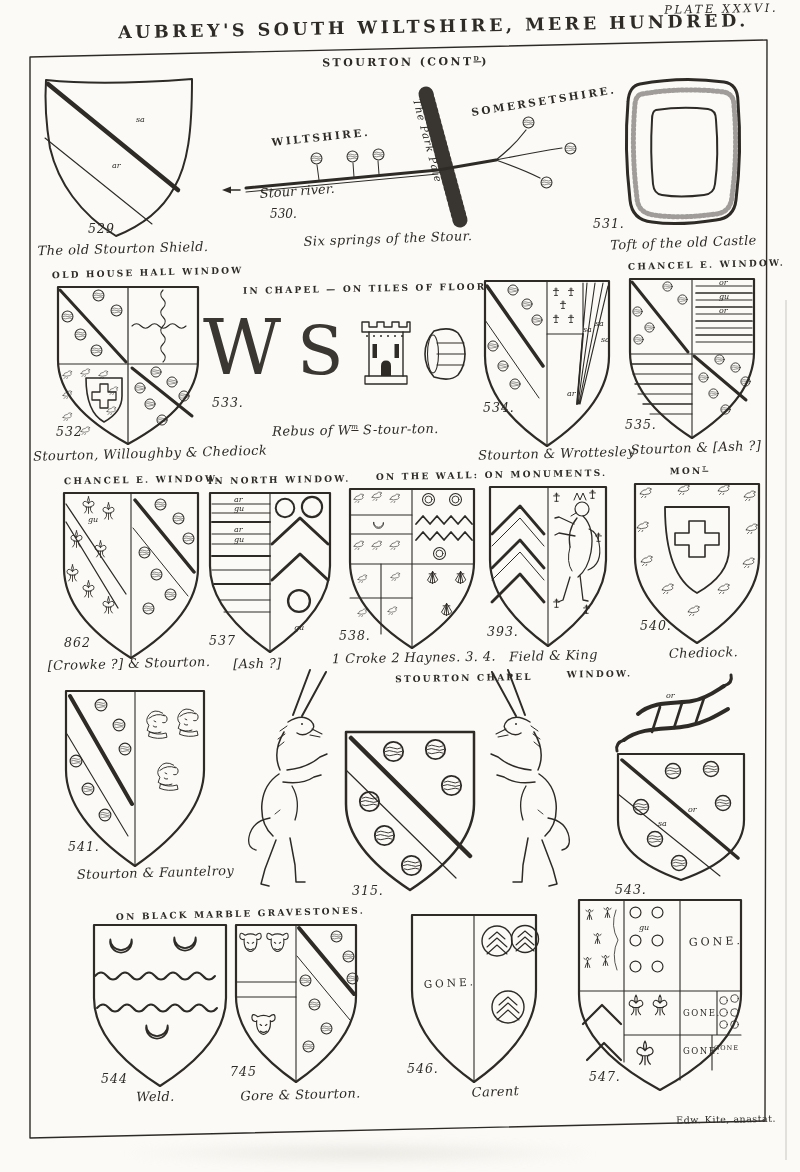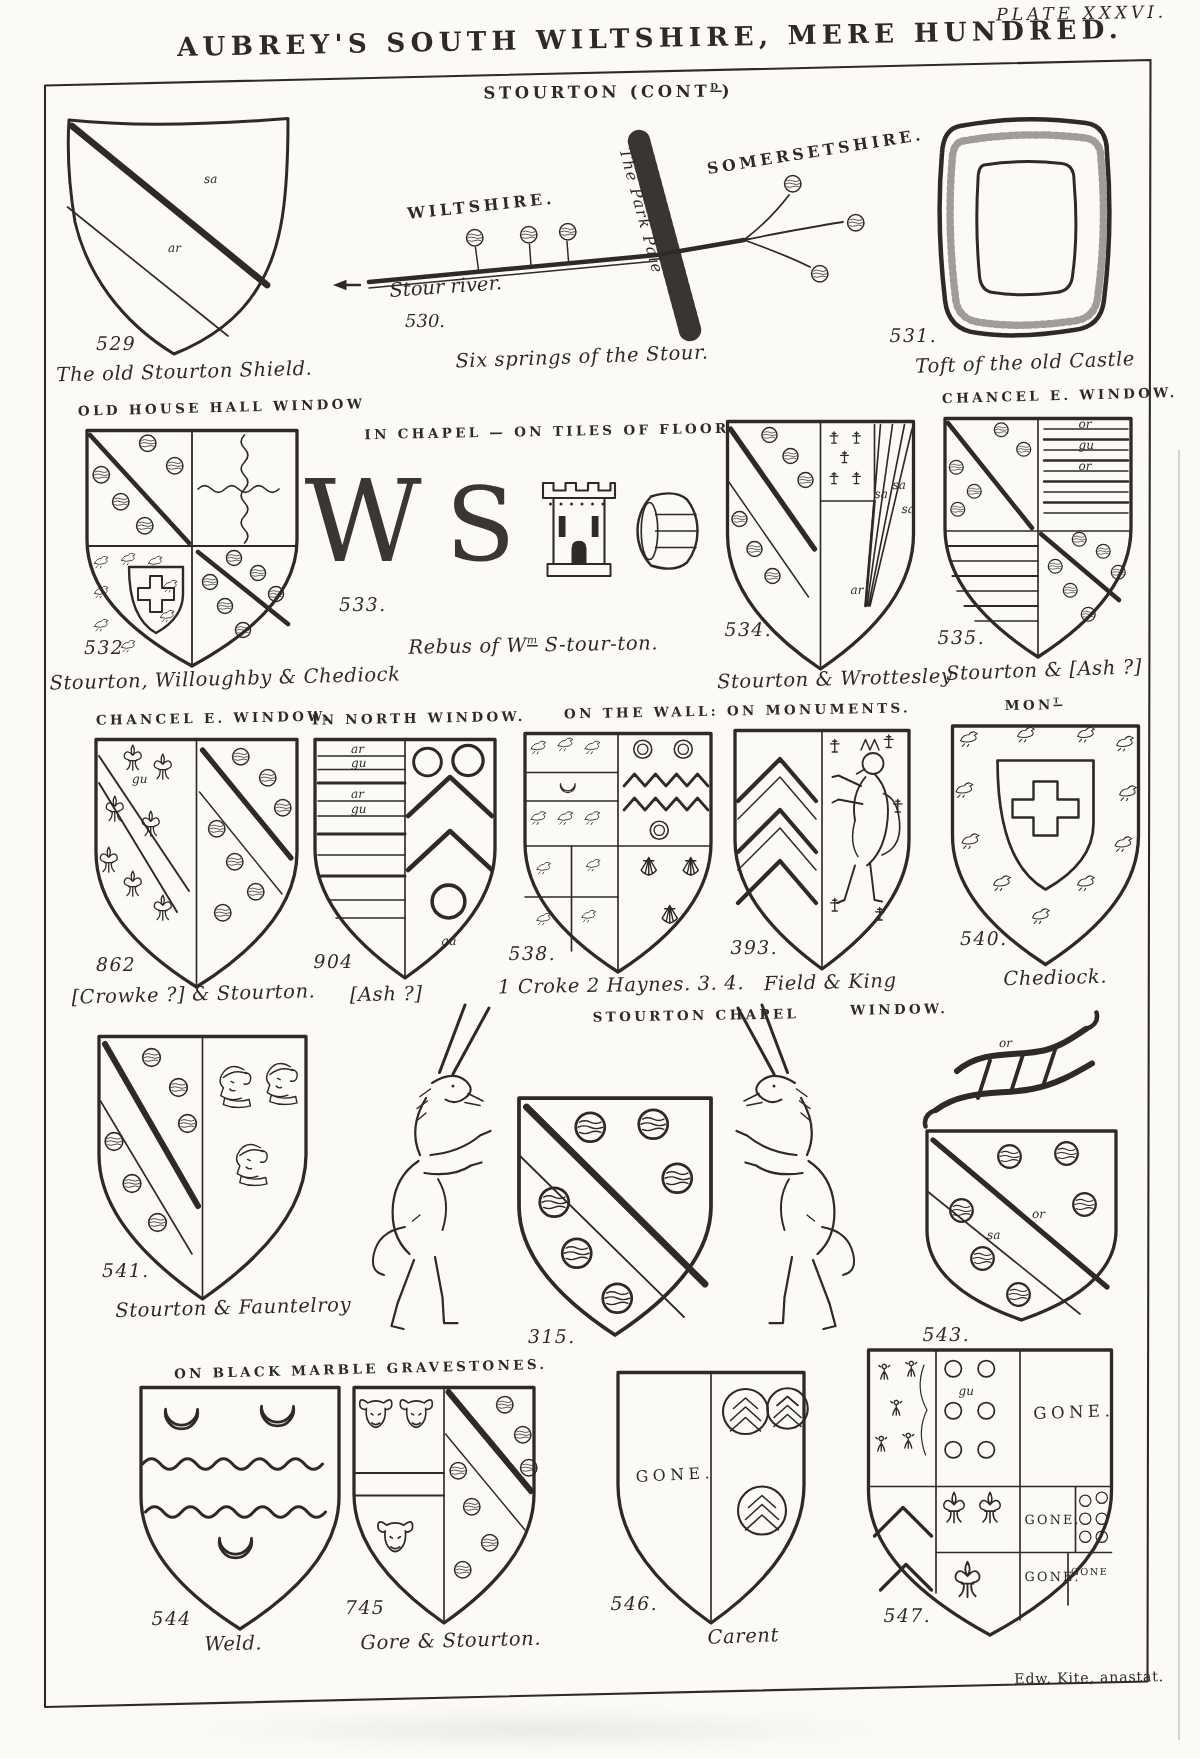--- a/index.html
+++ b/index.html
@@ -79,21 +79,21 @@
   <div class="abs ttl" style="left:118px;top:17px;width:560px;transform:rotate(-1.1deg)">AUBREY'S SOUTH WILTSHIRE, MERE HUNDRED.</div>
   <div class="abs sub" style="left:318px;top:55px;width:175px;transform:rotate(-.5deg)"><span>STOURTON (CONT</span><sup class="sm">D</sup><span>)</span></div>
 
   <svg class="abs" style="left:32px;top:74px" width="172" height="166" viewBox="0 0 172 166">
     <path class="ln" stroke-width="2" d="M14,6 Q70,12 160,5 C160,58 156,90 142,114 C128,140 104,154 84,162 C48,140 26,108 18,74 Q12,38 14,6 Z"></path>
     <path class="ln" stroke-width="4.5" d="M16,10 L146,116"></path>
     <path class="ln" stroke-width="1.1" d="M13,64 L120,150"></path>
     <text class="tt" x="104" y="48">sa</text>
     <text class="tt" x="80" y="94">ar</text>
   </svg>
-  <div class="abs num" style="left:64px;top:221px">529</div>
+  <div class="abs num" style="left:88px;top:221px">529</div>
   <div class="abs cap" style="left:28px;top:241px;width:190px;transform:rotate(-1.5deg)">The old Stourton Shield.</div>
 
   <svg class="abs" style="left:220px;top:86px" width="392" height="152" viewBox="0 0 392 152">
     <path d="M2,104 l9,-3.5 v7 z" class="fl"></path>
     <path class="ln" stroke-width="1.6" d="M6,104 h14"></path>
     <path class="ln" stroke-width="3" d="M26,102 L218,84 L276,74"></path>
     <path class="ln" stroke-width="1" d="M26,106 L218,88"></path>
     <use href="#sy-ro" x="90" y="66" width="13" height="13"></use>
       <use href="#sy-ro" x="126" y="64" width="13" height="13"></use>
       <use href="#sy-ro" x="152" y="62" width="13" height="13"></use>
@@ -167,21 +167,21 @@
     <rect x="15.5" y="26" width="4.5" height="14" class="fl"></rect>
       <rect x="37.5" y="26" width="4.5" height="14" class="fl"></rect>
     <path class="fl" d="M24,58 v-10 q0,-5.5 5,-5.5 q5,0 5,5.5 v10 z"></path>
     <path class="ln" stroke-width="1.3" d="M8,58 H50 V66 H8 Z"></path>
   </svg>
   <svg class="abs" style="left:420px;top:326px" width="50" height="56" viewBox="0 0 50 56">
     <path class="ln" stroke-width="1.6" d="M14,5 q16,-5 24,2 q7,9 7,21 q0,12 -7,21 q-8,7 -24,2 q-9,-10 -9,-23 q0,-13 9,-23 z"></path>
     <ellipse cx="13" cy="28" rx="5.5" ry="19" class="ln" stroke-width="1.1"></ellipse>
     <path class="ln" stroke-width="1" d="M17,17 h27 M17,28 h28 M17,39 h27"></path>
   </svg>
-  <div class="abs num" style="left:226px;top:395px">533.</div>
+  <div class="abs num" style="left:212px;top:395px">533.</div>
   <div class="abs cap" style="left:258px;top:422px;width:195px;transform:rotate(-1deg)"><span>Rebus of W</span><sup class="sm">m</sup><span> S-tour-ton.</span></div>
 
   <svg class="abs" style="left:477px;top:274px" width="140" height="178" viewBox="0 0 140 178">
     <path class="ln" stroke-width="2.2" d="M8,7 H132 V82 Q132,130 70,172 Q8,130 8,82 Z"></path>
     <path class="ln" stroke-width="1.1" d="M70,7 V172"></path>
     <path class="ln" stroke-width="3.5" d="M10,12 L66,92"></path>
     <path class="ln" stroke-width="1" d="M8,46 L62,124"></path>
     <use href="#sy-ro" x="30" y="10" width="12" height="12"></use>
       <use href="#sy-ro" x="44" y="24" width="12" height="12"></use>
       <use href="#sy-ro" x="54" y="40" width="12" height="12"></use>
@@ -193,21 +193,21 @@
     <use href="#sy-cl" x="75" y="13" width="8" height="10"></use>
       <use href="#sy-cl" x="90" y="13" width="8" height="10"></use>
       <use href="#sy-cl" x="82" y="26" width="8" height="10"></use>
       <use href="#sy-cl" x="75" y="40" width="8" height="10"></use>
       <use href="#sy-cl" x="90" y="40" width="8" height="10"></use>
     <text class="tt" x="106" y="58">sa</text>
     <text class="tt" x="118" y="52">sa</text>
     <text class="tt" x="124" y="68">sa</text>
     <text class="tt" x="90" y="122">ar</text>
   </svg>
-  <div class="abs num" style="left:483px;top:412px">534.</div>
+  <div class="abs num" style="left:483px;top:400px">534.</div>
   <div class="abs cap" style="left:478px;top:446px;width:142px;transform:rotate(-1.5deg)">Stourton &amp; Wrottesley</div>
 
   <div class="abs hdr" style="left:628px;top:260px;width:135px;transform:rotate(-1.5deg)">CHANCEL E. WINDOW.</div>
   <svg class="abs" style="left:622px;top:272px" width="140" height="172" viewBox="0 0 140 172">
     <path class="ln" stroke-width="2.2" d="M8,7 H132 V80 Q132,126 70,166 Q8,126 8,80 Z"></path>
     <path class="ln" stroke-width="1.1" d="M70,7 V166 M8,82 H132"></path>
     <path class="ln" stroke-width="3" d="M10,10 L66,80"></path>
     <use href="#sy-ro" x="40" y="9" width="11" height="11"></use>
       <use href="#sy-ro" x="55" y="22" width="11" height="11"></use>
     <use href="#sy-ro" x="10" y="34" width="11" height="11"></use>
@@ -266,21 +266,21 @@
     <text class="tt" x="32" y="16">ar</text>
     <text class="tt" x="32" y="25">gu</text>
     <text class="tt" x="32" y="46">ar</text>
     <text class="tt" x="32" y="56">gu</text>
     <use href="#sy-ci" x="72" y="11" width="22" height="22"></use>
       <use href="#sy-ci" x="98" y="9" width="24" height="24"></use>
     <path class="ln" stroke-width="3" d="M70,58 L98,32 L126,58 M70,94 L98,68 L126,94"></path>
     <use href="#sy-ci" x="84" y="102" width="26" height="26"></use>
     <text class="tt" x="92" y="144">gu</text>
   </svg>
-  <div class="abs num" style="left:209px;top:633px">904</div>
+  <div class="abs num" style="left:209px;top:633px">537</div>
   <div class="abs cap" style="left:210px;top:656px;width:95px;transform:rotate(-1deg)">[Ash ?]</div>
 
   <div class="abs hdr" style="left:376px;top:470px;width:220px;transform:rotate(-1deg)">ON THE WALL: ON MONUMENTS.</div>
   <svg class="abs" style="left:342px;top:482px" width="140" height="172" viewBox="0 0 140 172">
     <path class="ln" stroke-width="2.2" d="M8,7 H132 V80 Q132,126 70,166 Q8,126 8,80 Z"></path>
     <path class="ln" stroke-width="1.1" d="M70,7 V166 M8,82 H132"></path>
     <use href="#sy-bd" x="11" y="11" width="13" height="10"></use>
       <use href="#sy-bd" x="29" y="9" width="13" height="10"></use>
       <use href="#sy-bd" x="47" y="11" width="13" height="10"></use>
     <path class="ln" stroke-width="1.1" d="M8,33 H70 M8,52 H70"></path>

